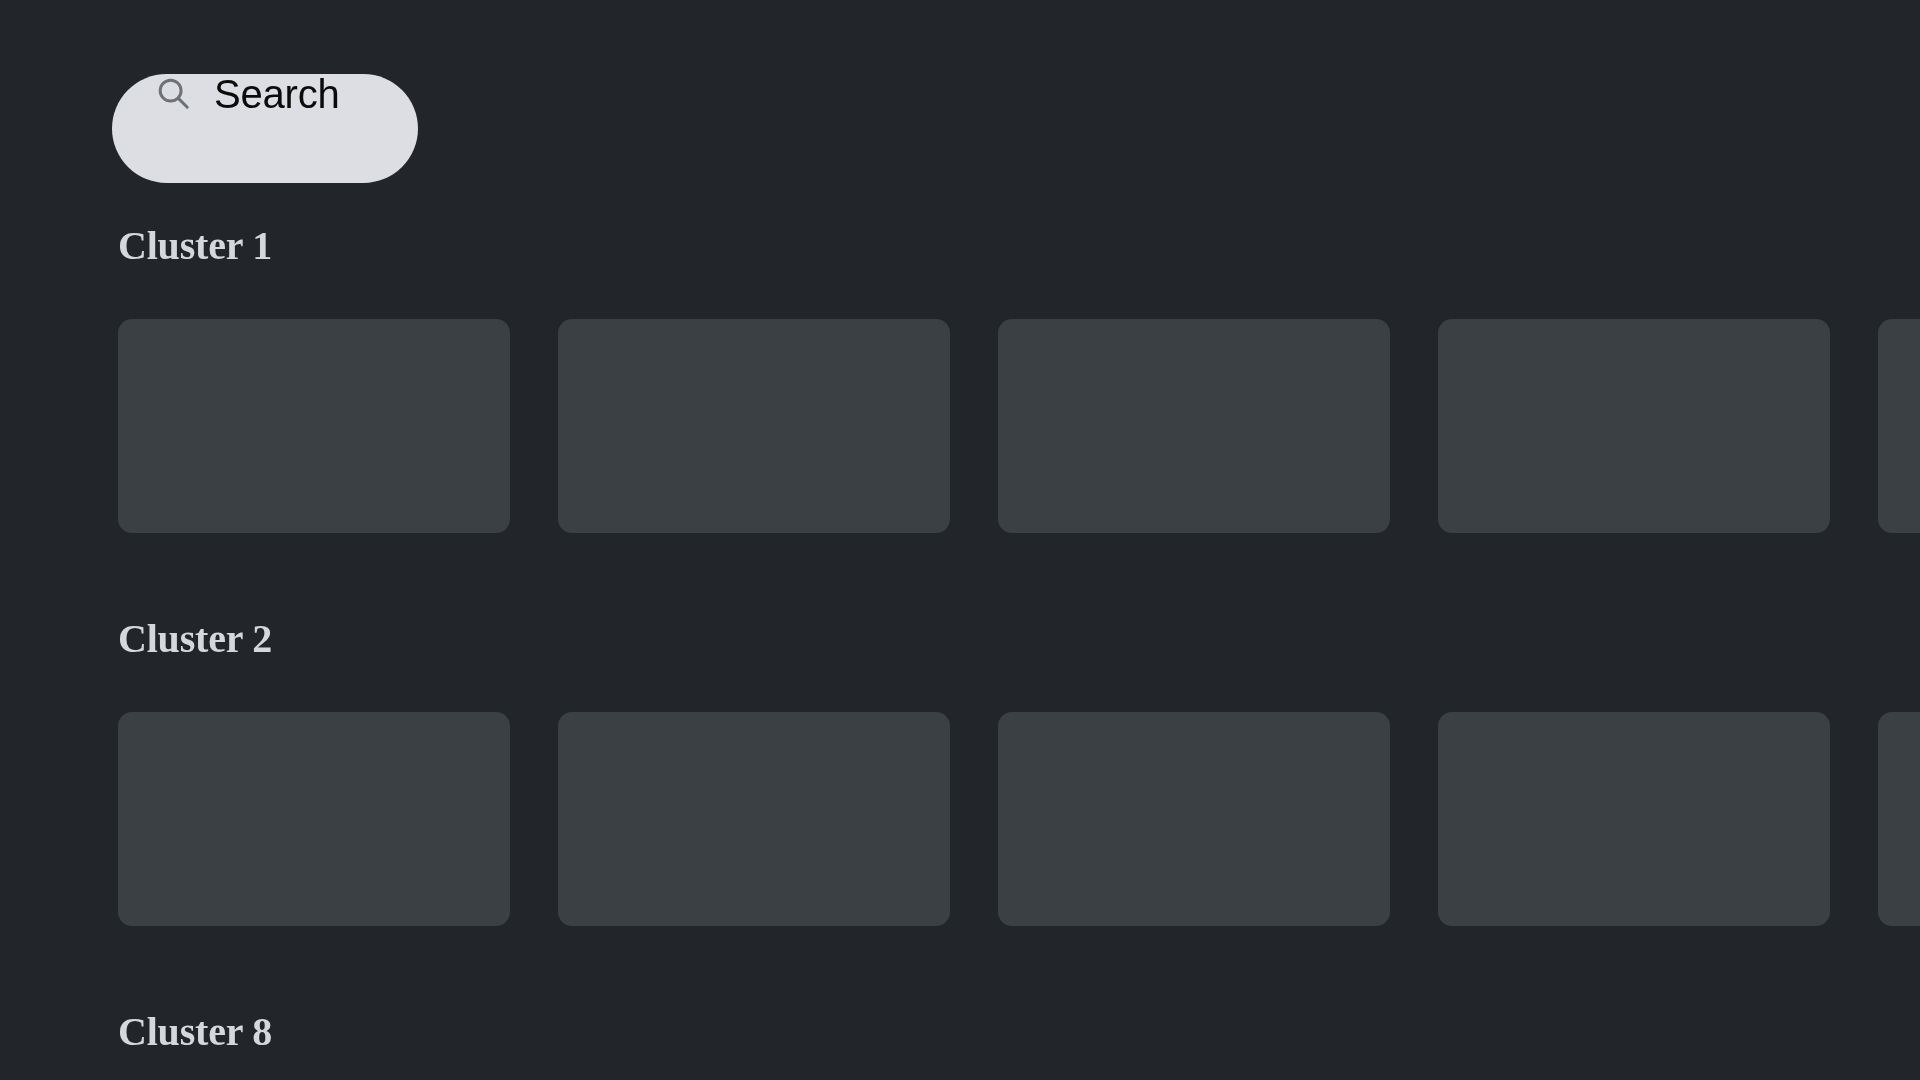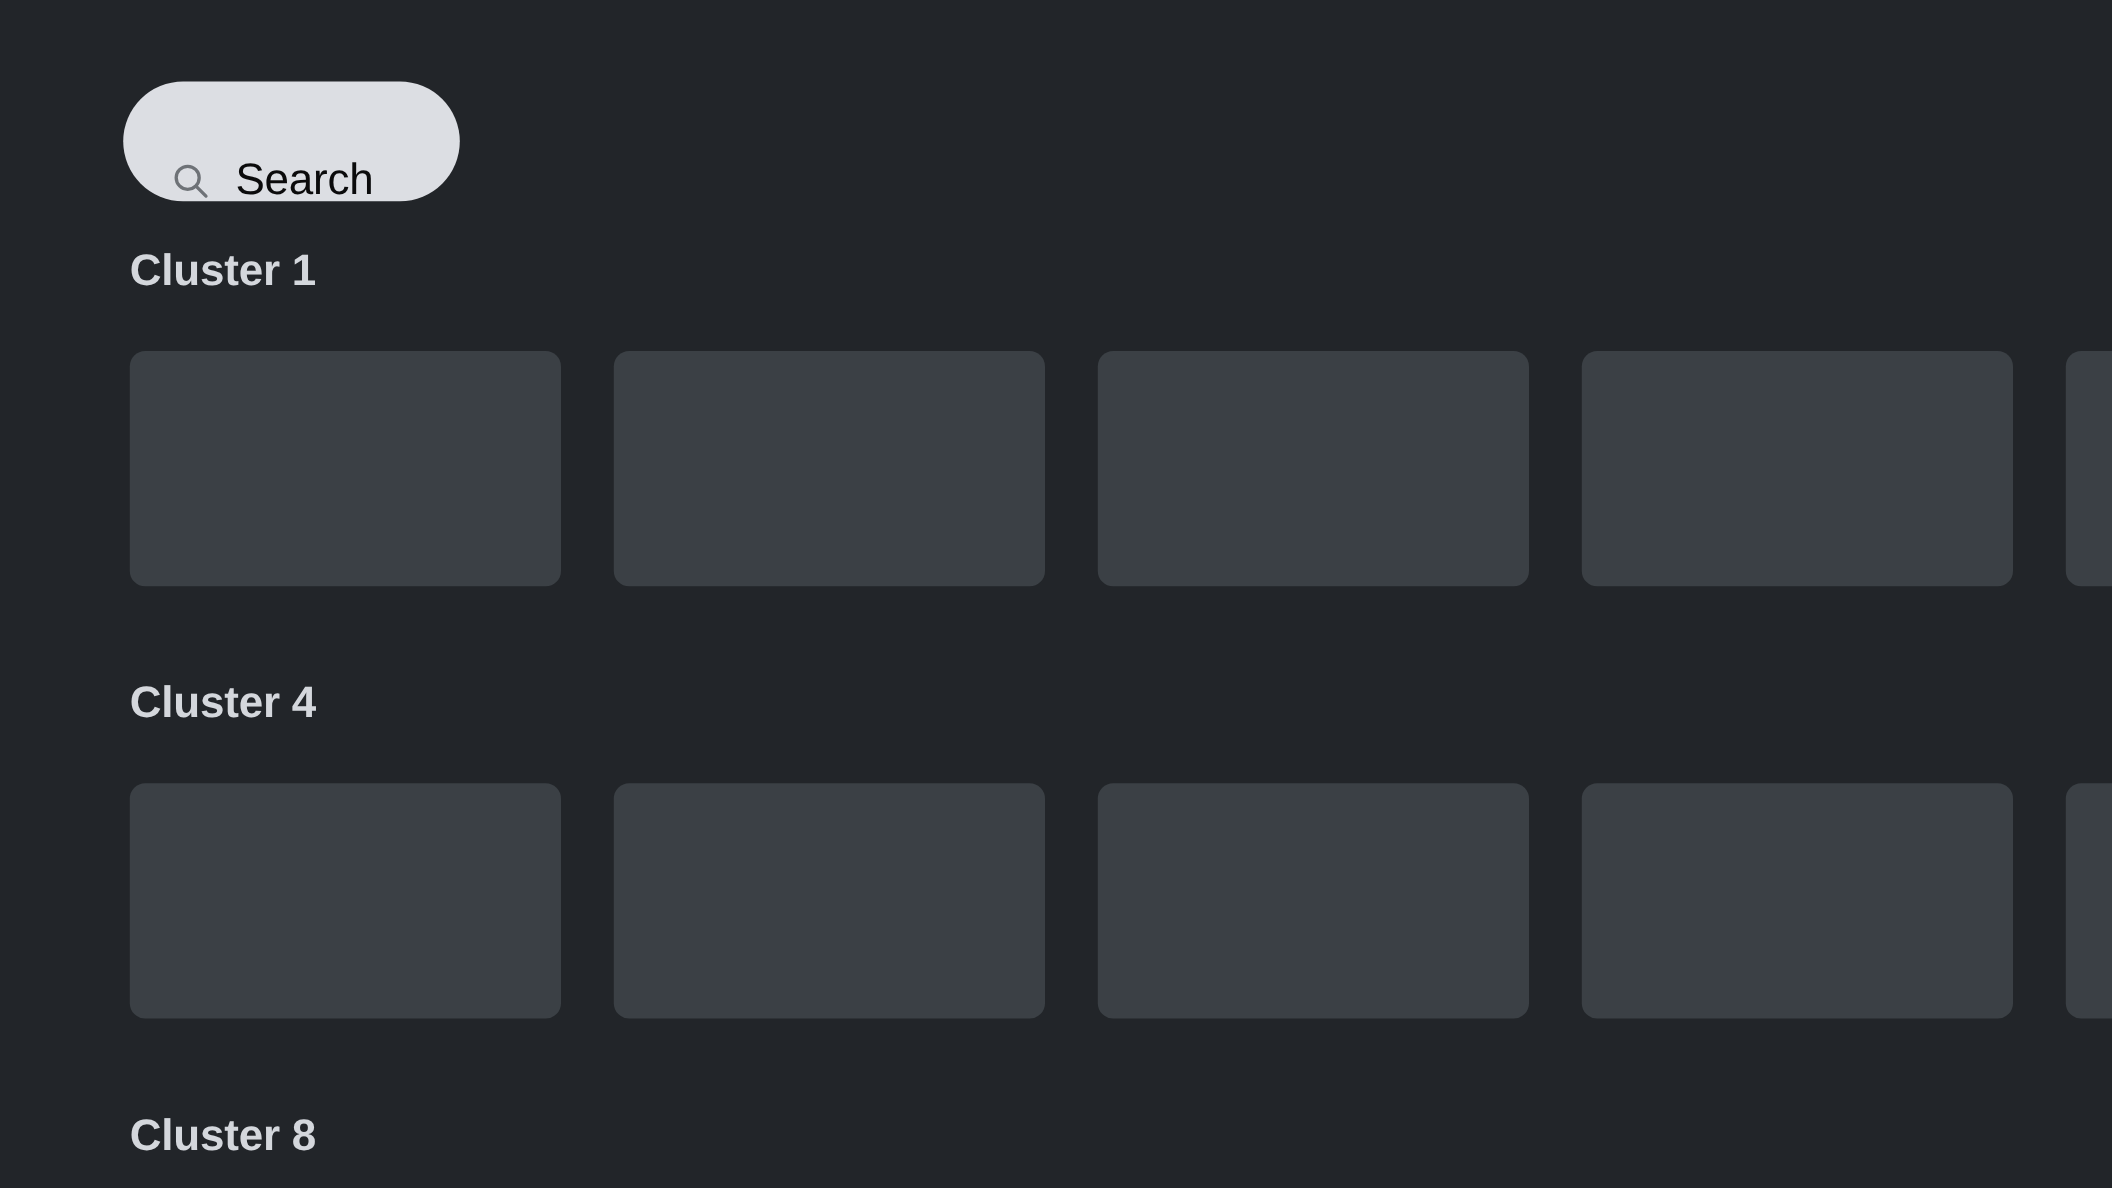--- a/index.html
+++ b/index.html
@@ -27,21 +27,21 @@
   
   .search-pill {
     position: absolute;
     left: 112px;
     top: 74px;
     width: 306px;
     height: 109px;
     background: #DCDEE3;
     border-radius: 60px;
     display: flex;
-    align-items: flex-end;
+    align-items: flex-start;
     padding-left: 42px;
     gap: 22px;
     cursor: text;
     border: none;
     outline: none;
   }
 
   .search-icon {
     width: 38px;
     height: 38px;
@@ -60,20 +60,21 @@
   }
 
   
   .content {
     position: absolute;
     left: 0;
     top: 226px;
     width: 1920px;
     height: 854px;
     overflow: hidden;
+    font-family: Liberation Serif, serif;
   }
 
   .cluster {
     position: relative;
     width: 100%;
   }
 
   .cluster-title {
     font-size: 40px;
     line-height: 1;
@@ -124,21 +125,21 @@
       <div class="card-row">
         <div class="card"></div>
         <div class="card"></div>
         <div class="card"></div>
         <div class="card"></div>
         <div class="card"></div>
       </div>
     </section>
 
     <section class="cluster">
-      <h2 class="cluster-title">Cluster 4</h2>
+      <h2 class="cluster-title">Cluster 2</h2>
       <div class="card-row">
         <div class="card"></div>
         <div class="card"></div>
         <div class="card"></div>
         <div class="card"></div>
         <div class="card"></div>
       </div>
     </section>
 
     <section class="cluster">

